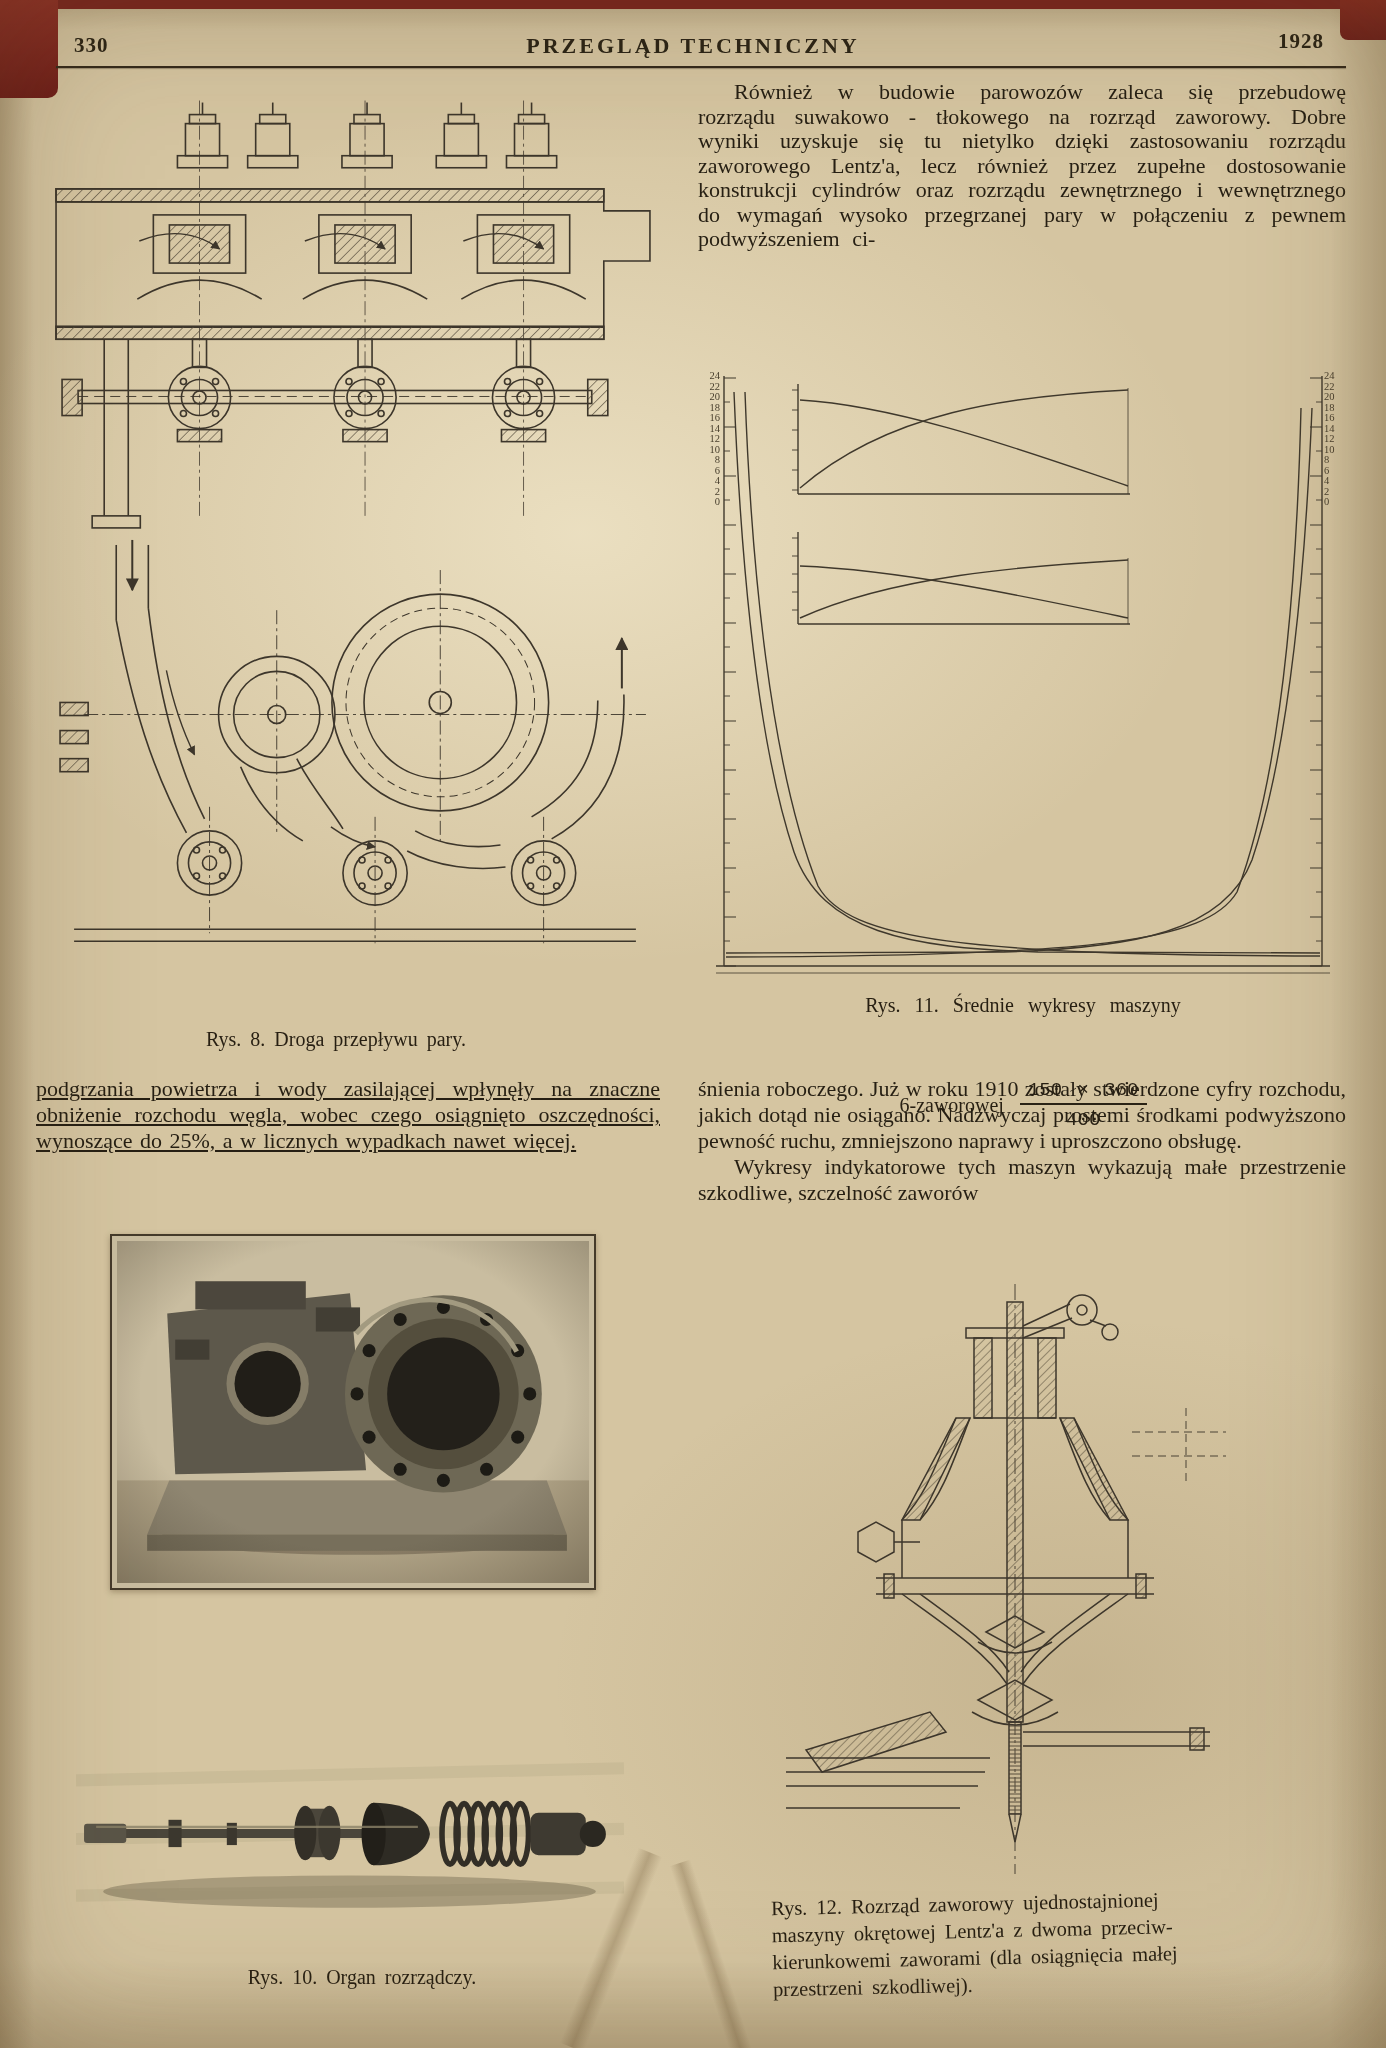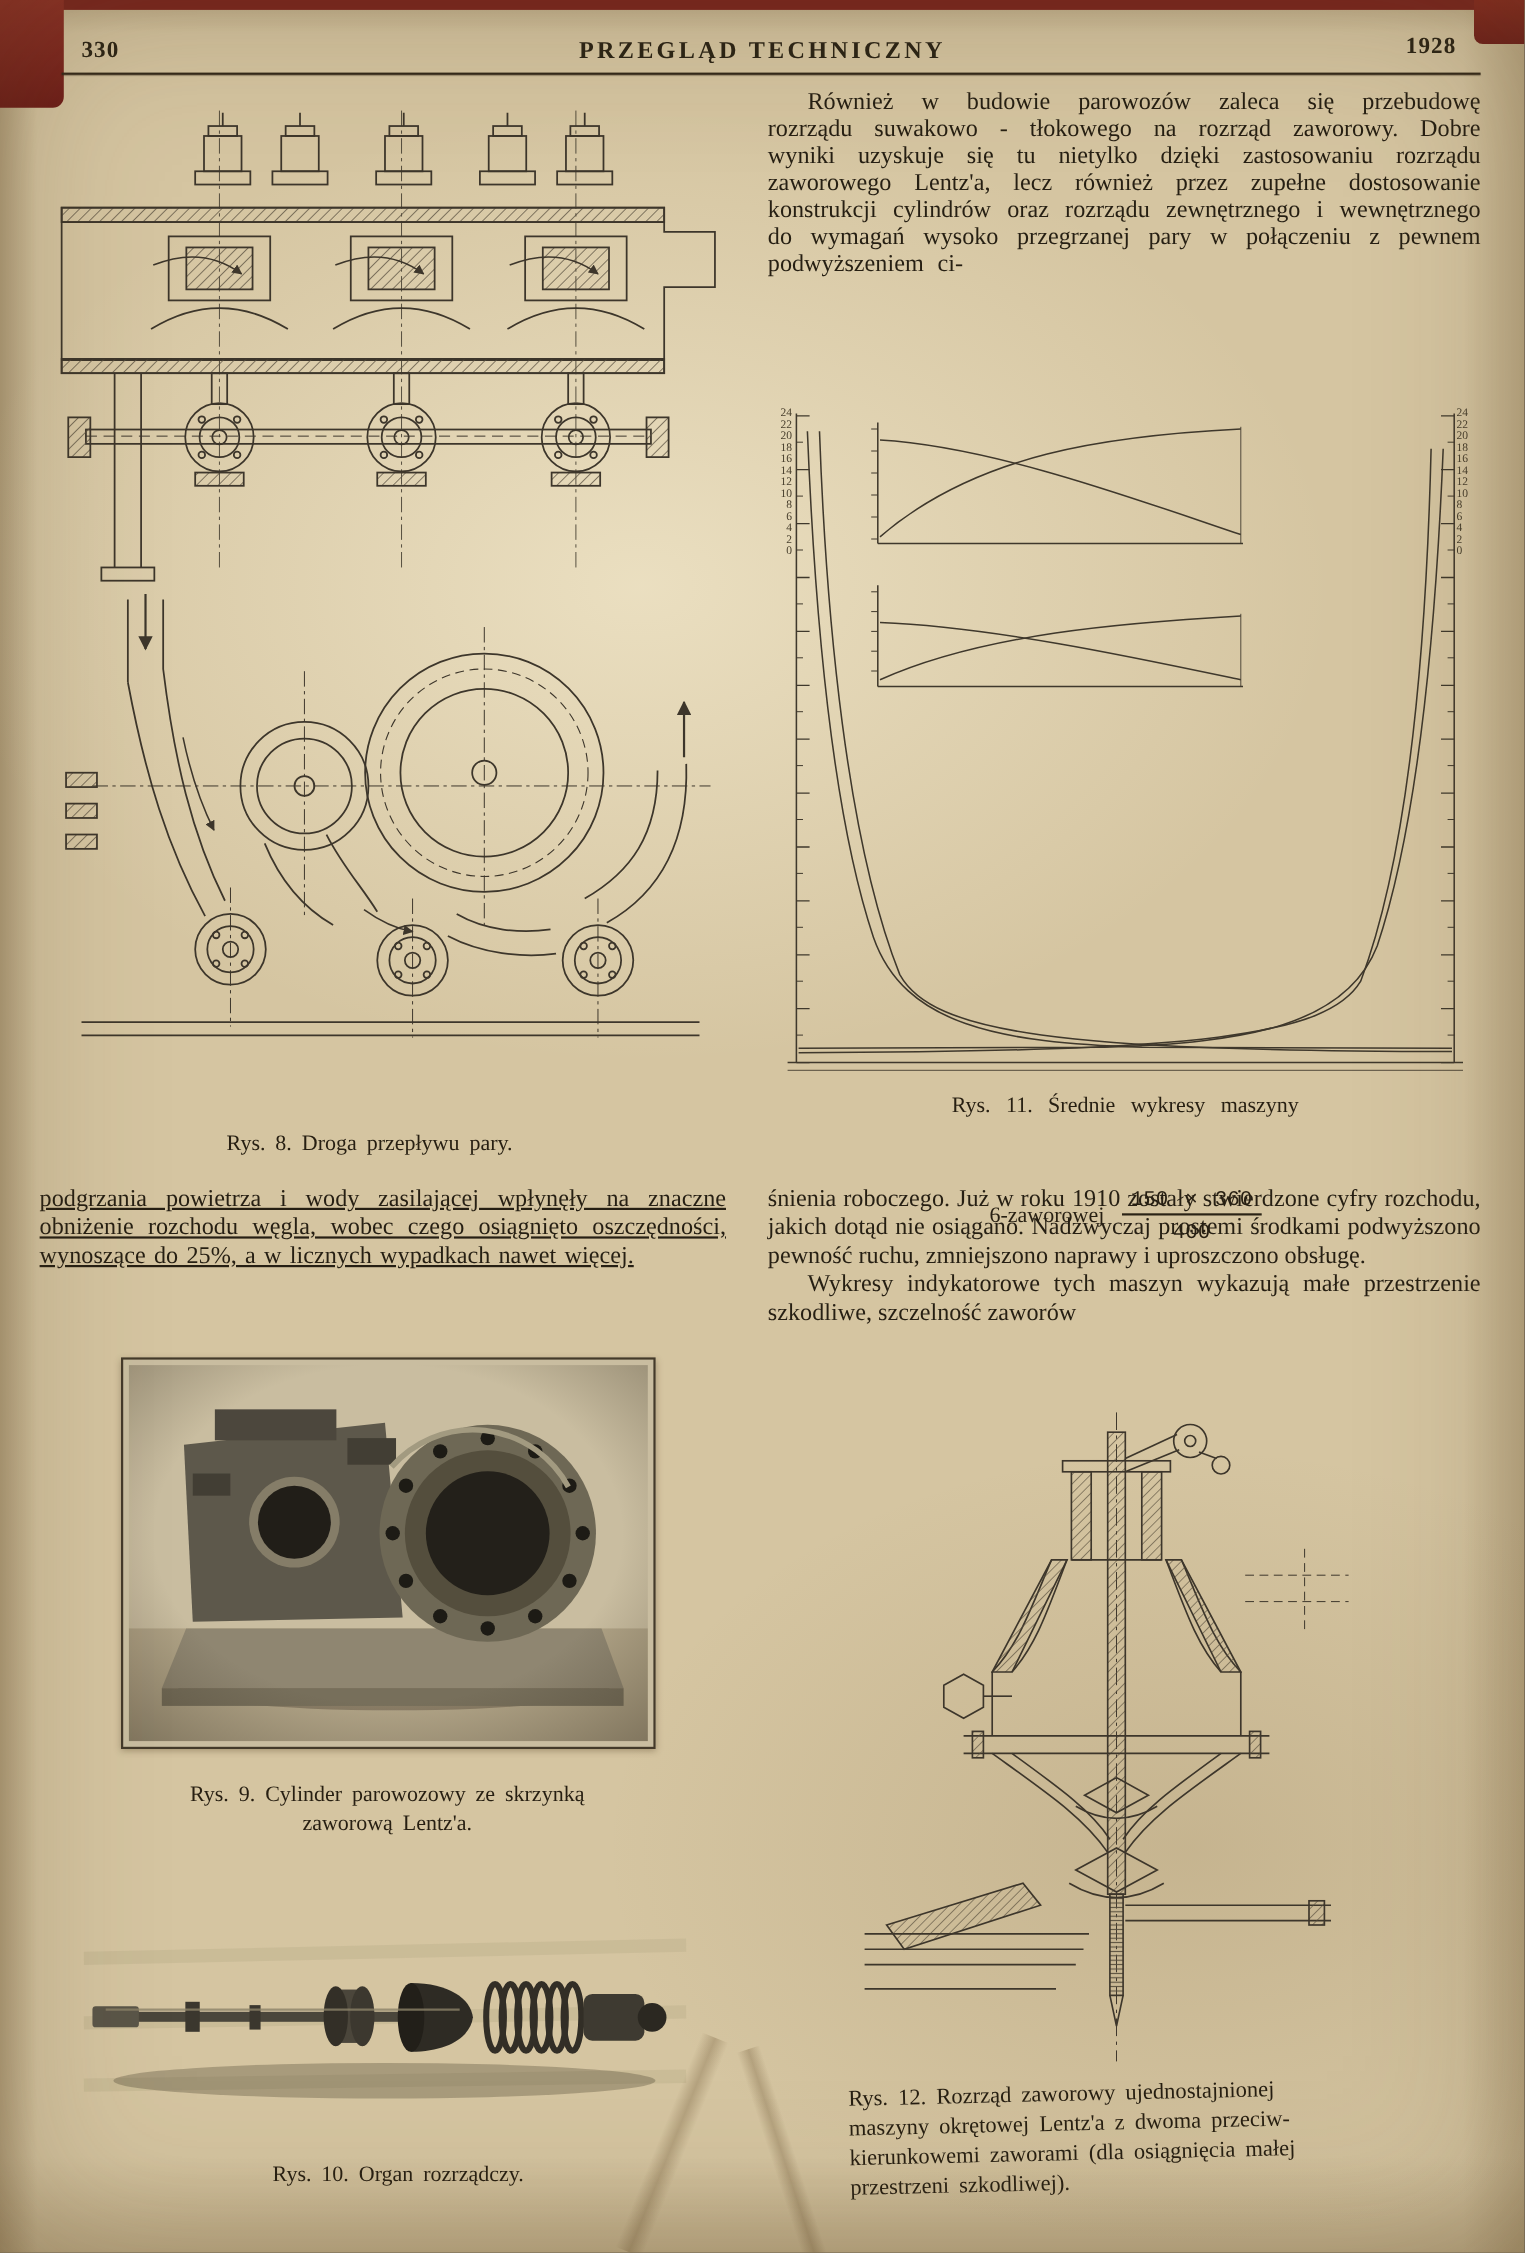--- a/index.html
+++ b/index.html
@@ -355,24 +355,20 @@
           <circle cx="251" cy="109" r="6.5"></circle>
           <circle cx="282" cy="78" r="6.5"></circle>
         <circle cx="325" cy="66" r="6.5"></circle>
           <circle cx="368" cy="78" r="6.5"></circle>
           <circle cx="399" cy="109" r="6.5"></circle>
       </g>
       <path d="M 238 92 A 98 98 0 0 1 398 110" stroke="#a29a80" stroke-width="5" fill="none"></path>
       <rect width="470" height="340" fill="url(#vig9)"></rect>
     </svg>
   </figure>
-  <div class="caption cap9">
-    <div>Rys. 9.  Cylinder parowozowy ze skrzynką</div>
-    <div>zaworową Lentz'a.</div>
-  </div>
 
   <figure class="fig fig10">
     <svg viewBox="0 0 545 190" preserveAspectRatio="none">
       <g stroke="#c2b591" stroke-width="12" opacity="0.55">
         <line x1="0" y1="38" x2="545" y2="26"></line>
         <line x1="0" y1="96" x2="545" y2="86"></line>
         <line x1="0" y1="152" x2="545" y2="144"></line>
       </g>
       <ellipse cx="272" cy="148" rx="245" ry="16" fill="#372d1c" opacity="0.28"></ellipse>
       <rect x="12" y="86" width="335" height="9" fill="#4a463b"></rect>

